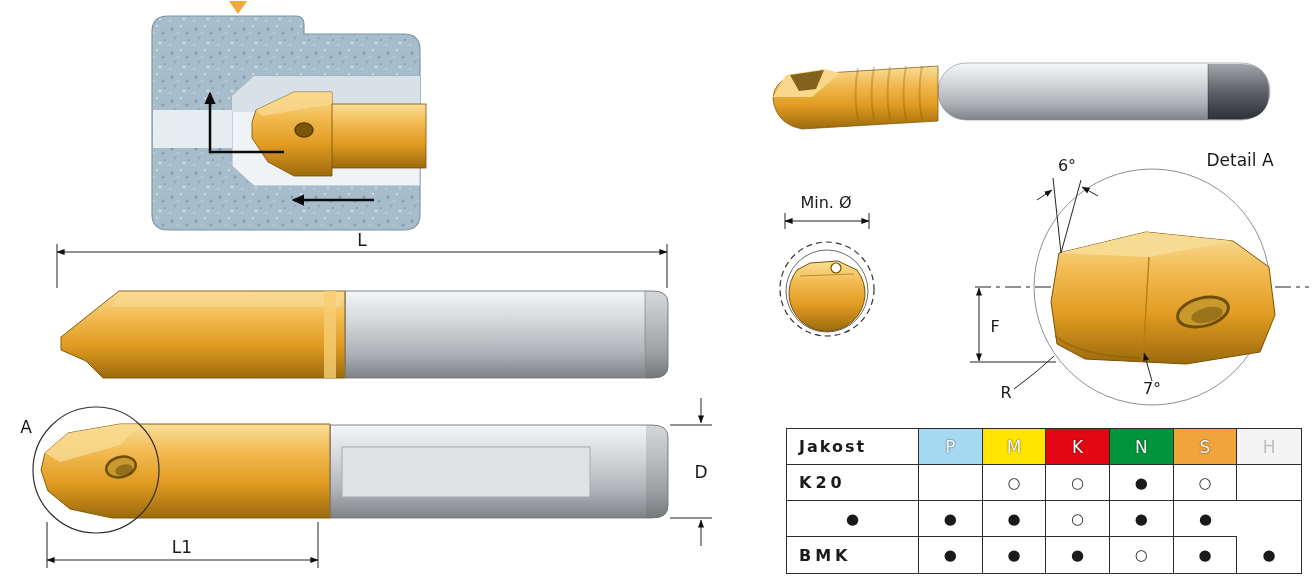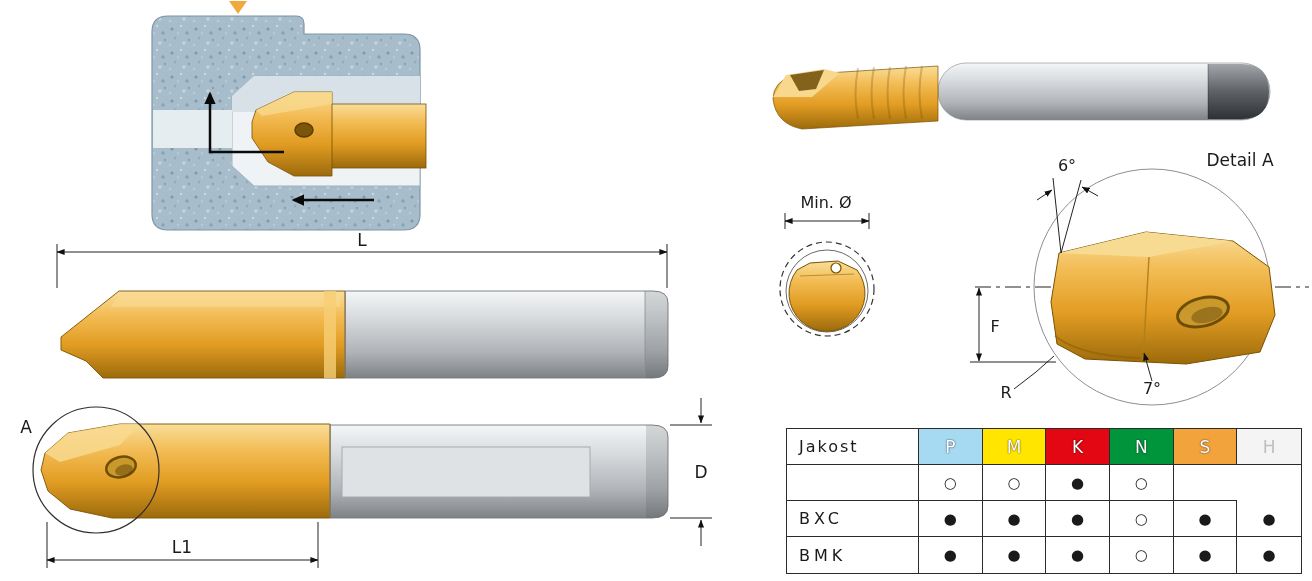--- a/index.html
+++ b/index.html
@@ -16,21 +16,21 @@
     border:1.5px solid #2b2b2b; background:#fff; box-sizing:border-box;
   }
   .gtr { display:grid; grid-template-columns:132px repeat(6, 1fr); height:36px; }
   .gtd {
     border-right:1px solid #2b2b2b; border-bottom:1px solid #2b2b2b;
     display:flex; align-items:center; justify-content:center;
     font-size:16px; color:#1a1a1a; box-sizing:border-box; overflow:hidden;
   }
   .gtr .gtd:last-child { border-right:none; }
   .gtr:last-child .gtd { border-bottom:none;text-align:center; }
-  .gtd.rowlabel { justify-content:flex-start; padding-left:12px; letter-spacing:2px; }
+  .gtd.rowlabel { justify-content:flex-start; padding-left:12px; letter-spacing:2px;font-weight:bold; }
   .gtr.data .gtd.rowlabel { letter-spacing:4px; }
   .gtd.colhead { font-size:17px; color:#ffffff; text-shadow:0 0 2px rgba(0,0,0,.55), 0 0 1px rgba(0,0,0,.55); }
   .gtd.colhead.hcell { color:#bfbfbf; text-shadow:none; }
   .gtd.dot { font-size:15px; }
 </style>
 </head>
 <body>
 
 <div class="stage">
 
@@ -206,29 +206,29 @@
   <div class="gtr header">
     <div class="gtd rowlabel">Jakost</div>
     <div class="gtd colhead" style="background: rgb(166, 217, 242);">P</div>
     <div class="gtd colhead" style="background: rgb(255, 229, 0);">M</div>
     <div class="gtd colhead" style="background: rgb(227, 6, 19);">K</div>
     <div class="gtd colhead" style="background: rgb(0, 149, 59);">N</div>
     <div class="gtd colhead" style="background: rgb(242, 163, 60);">S</div>
     <div class="gtd colhead hcell" style="background: rgb(244, 244, 244);">H</div>
   </div>
   <div class="gtr data">
+    <div class="gtd rowlabel">K20</div>
     <div class="gtd dot"></div>
     <div class="gtd dot">○</div>
     <div class="gtd dot">○</div>
     <div class="gtd dot">●</div>
     <div class="gtd dot">○</div>
     <div class="gtd dot"></div>
   </div>
   <div class="gtr data">
-    <div class="gtd rowlabel">BXC</div>
     <div class="gtd dot">●</div>
     <div class="gtd dot">●</div>
     <div class="gtd dot">●</div>
     <div class="gtd dot">○</div>
     <div class="gtd dot">●</div>
     <div class="gtd dot">●</div>
   </div>
   <div class="gtr data">
     <div class="gtd rowlabel">BMK</div>
     <div class="gtd dot">●</div>

